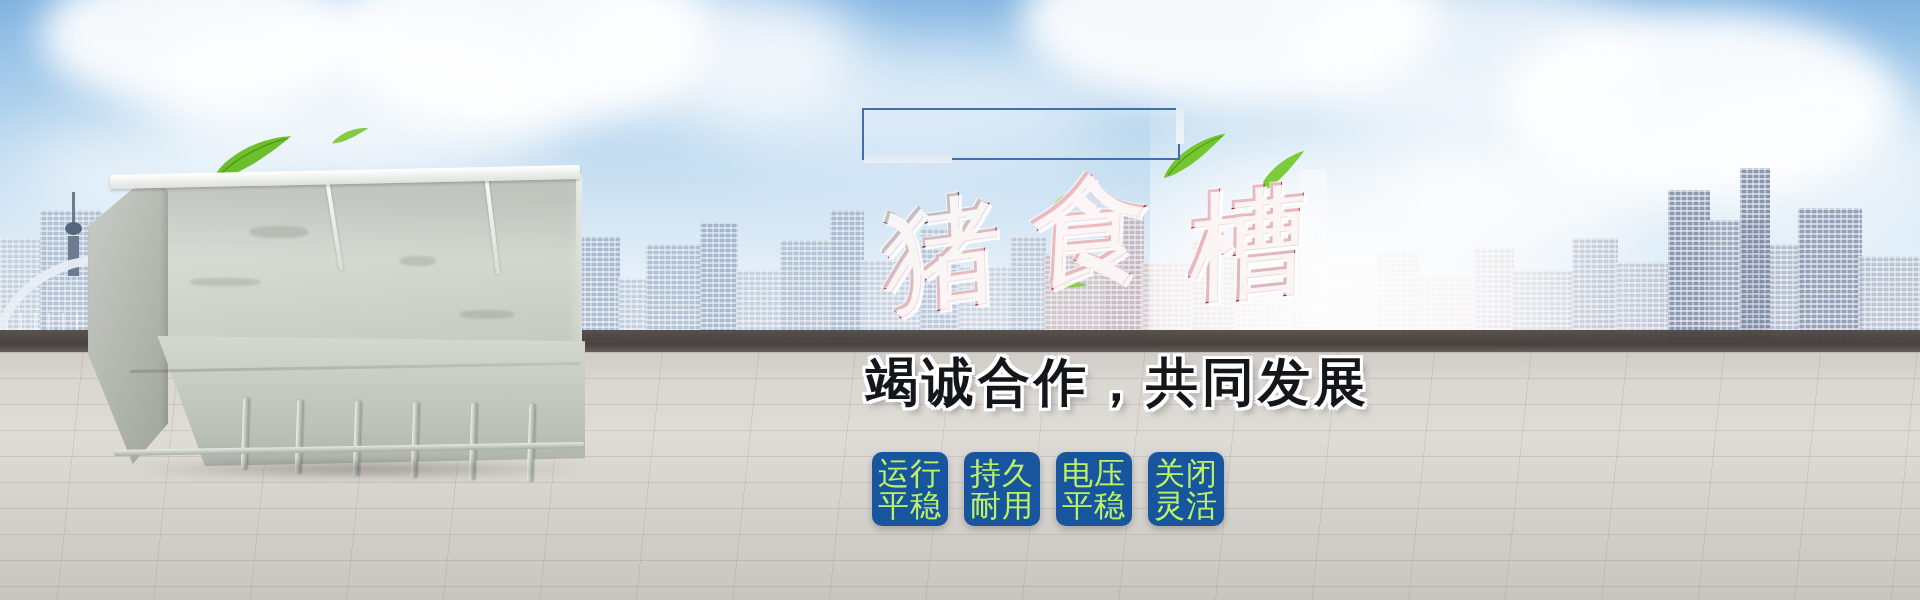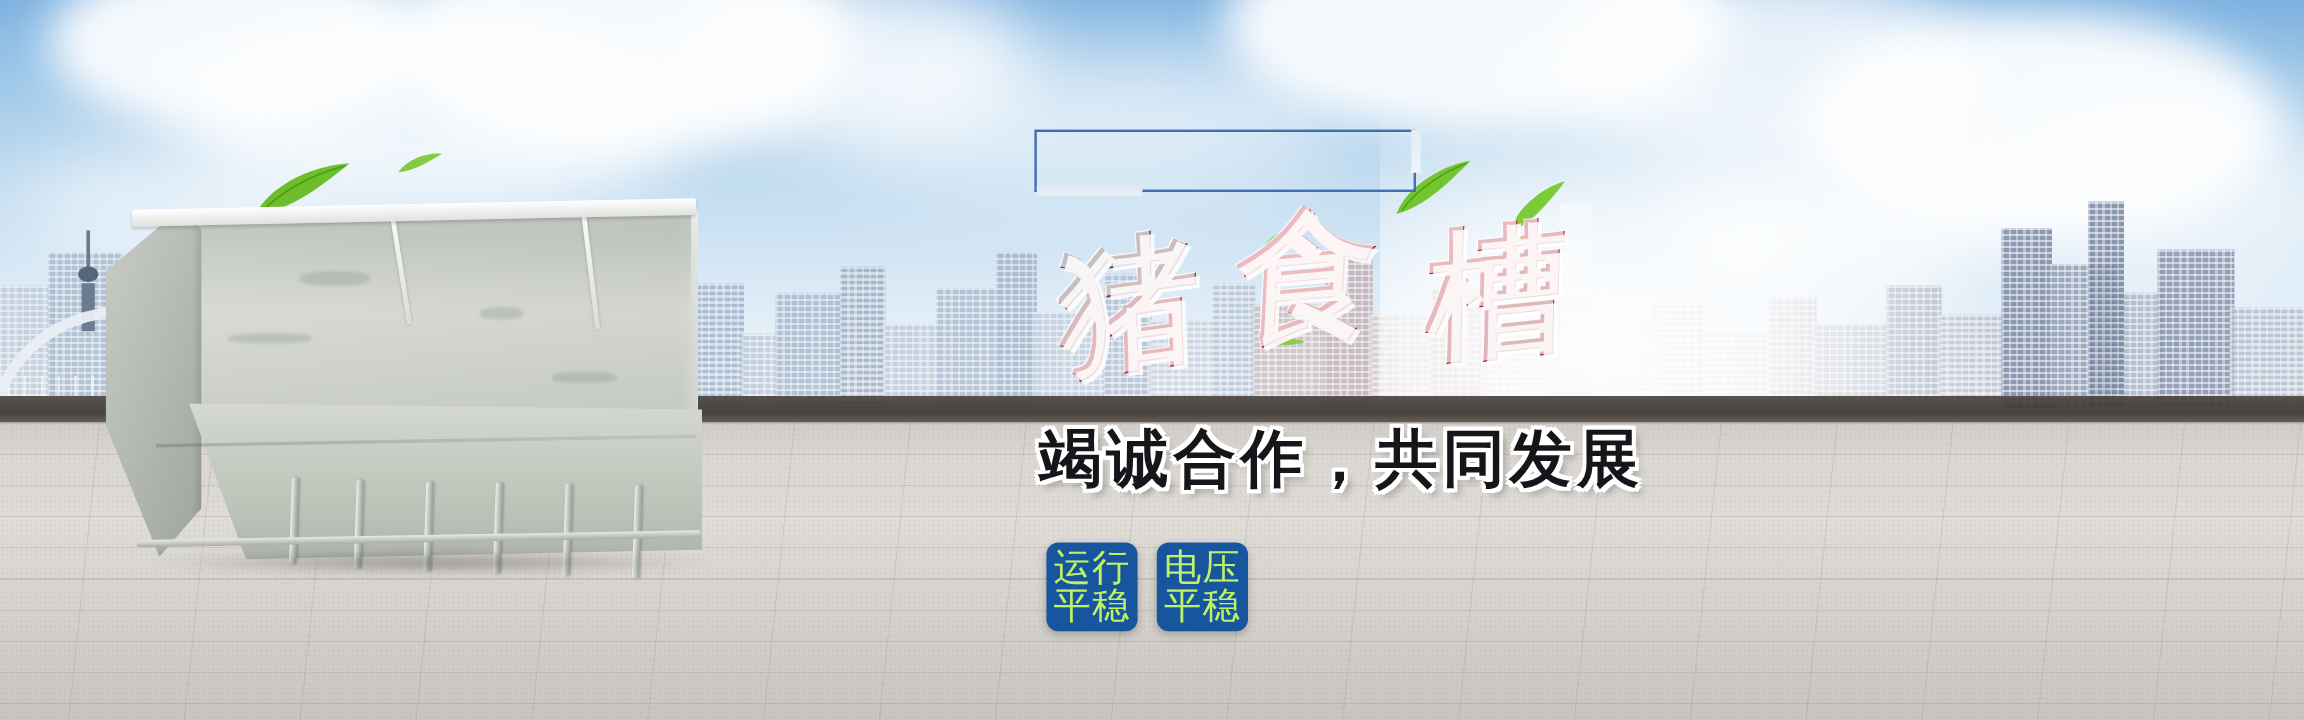--- a/index.html
+++ b/index.html
@@ -352,18 +352,26 @@
   </div>
 
   <div id="subtitle">竭诚合作，共同发展</div>
 
   <div id="badges">
     <div class="badge">
       <span>运行</span>
       <span>平稳</span>
     </div>
     <div class="badge">
+      <span>持久</span>
+      <span>耐用</span>
+    </div>
+    <div class="badge">
       <span>电压</span>
       <span>平稳</span>
     </div>
+    <div class="badge">
+      <span>关闭</span>
+      <span>灵活</span>
+    </div>
   </div>
 
 </div>
 
 </body></html>

